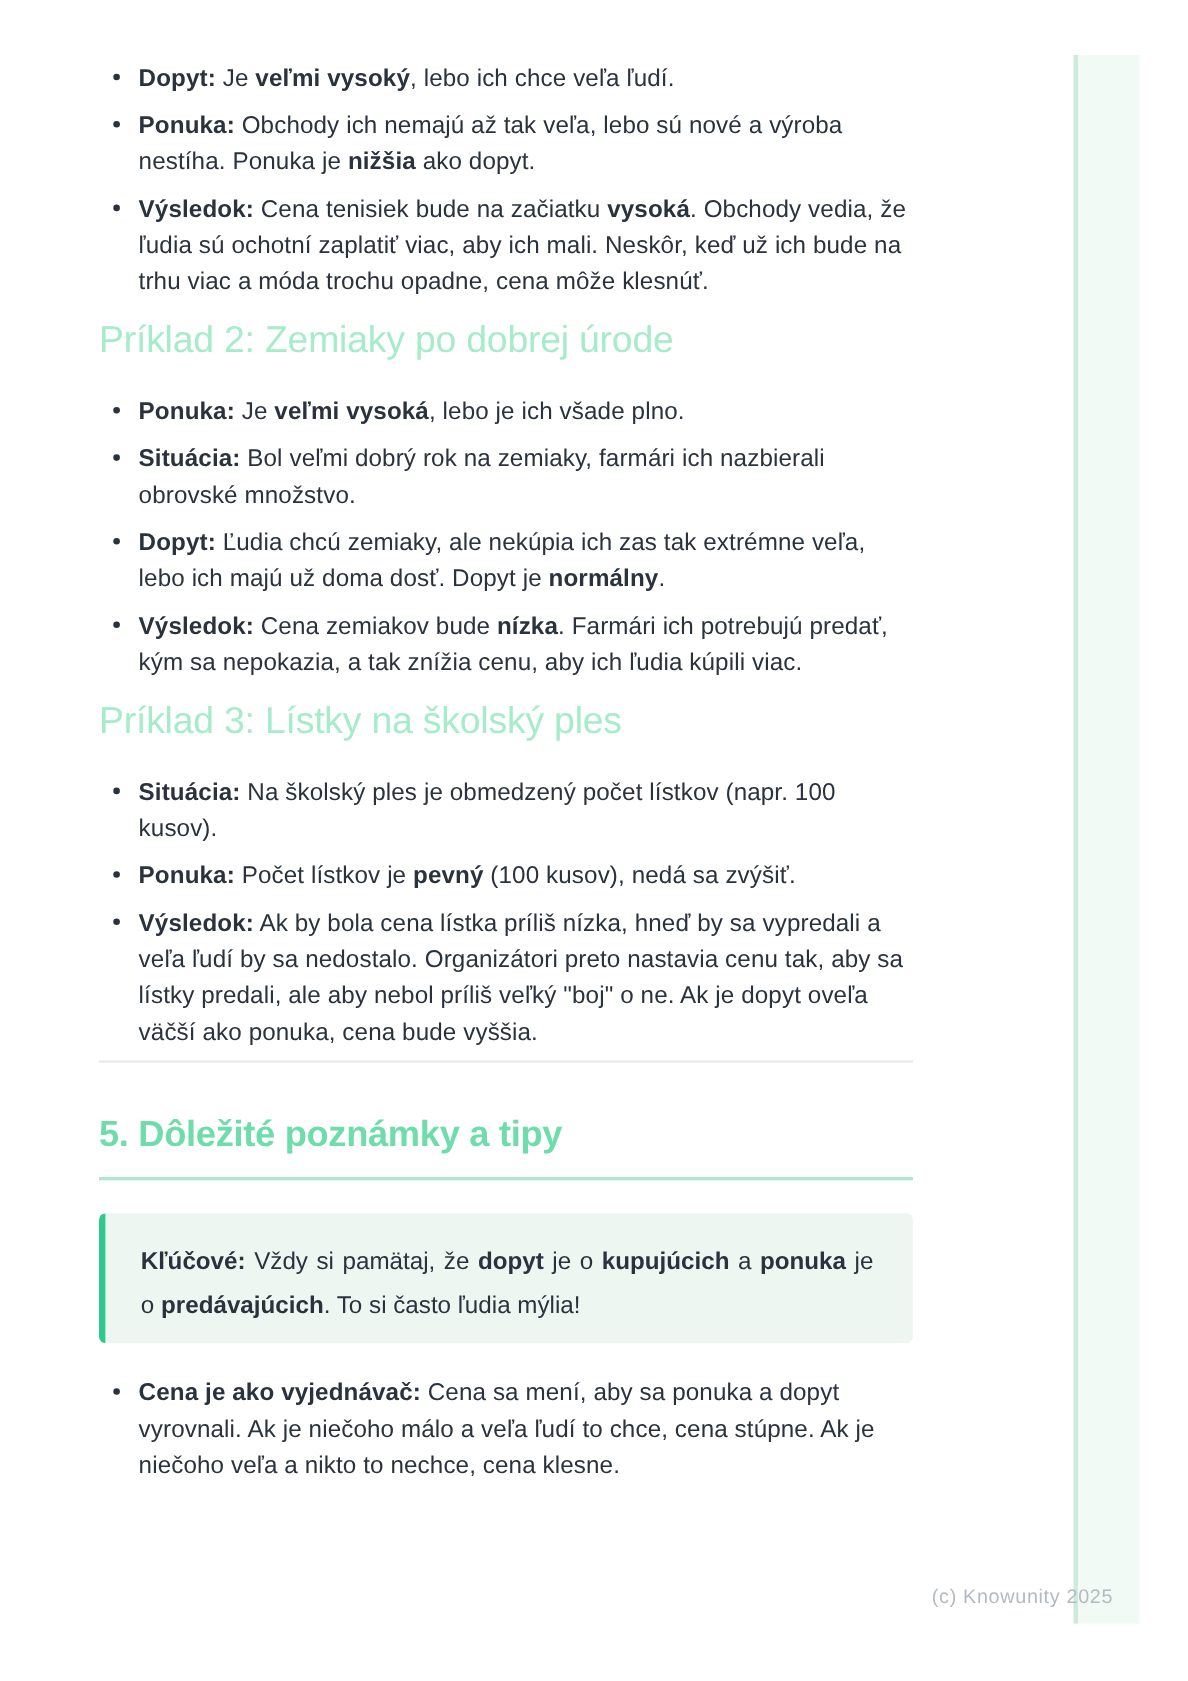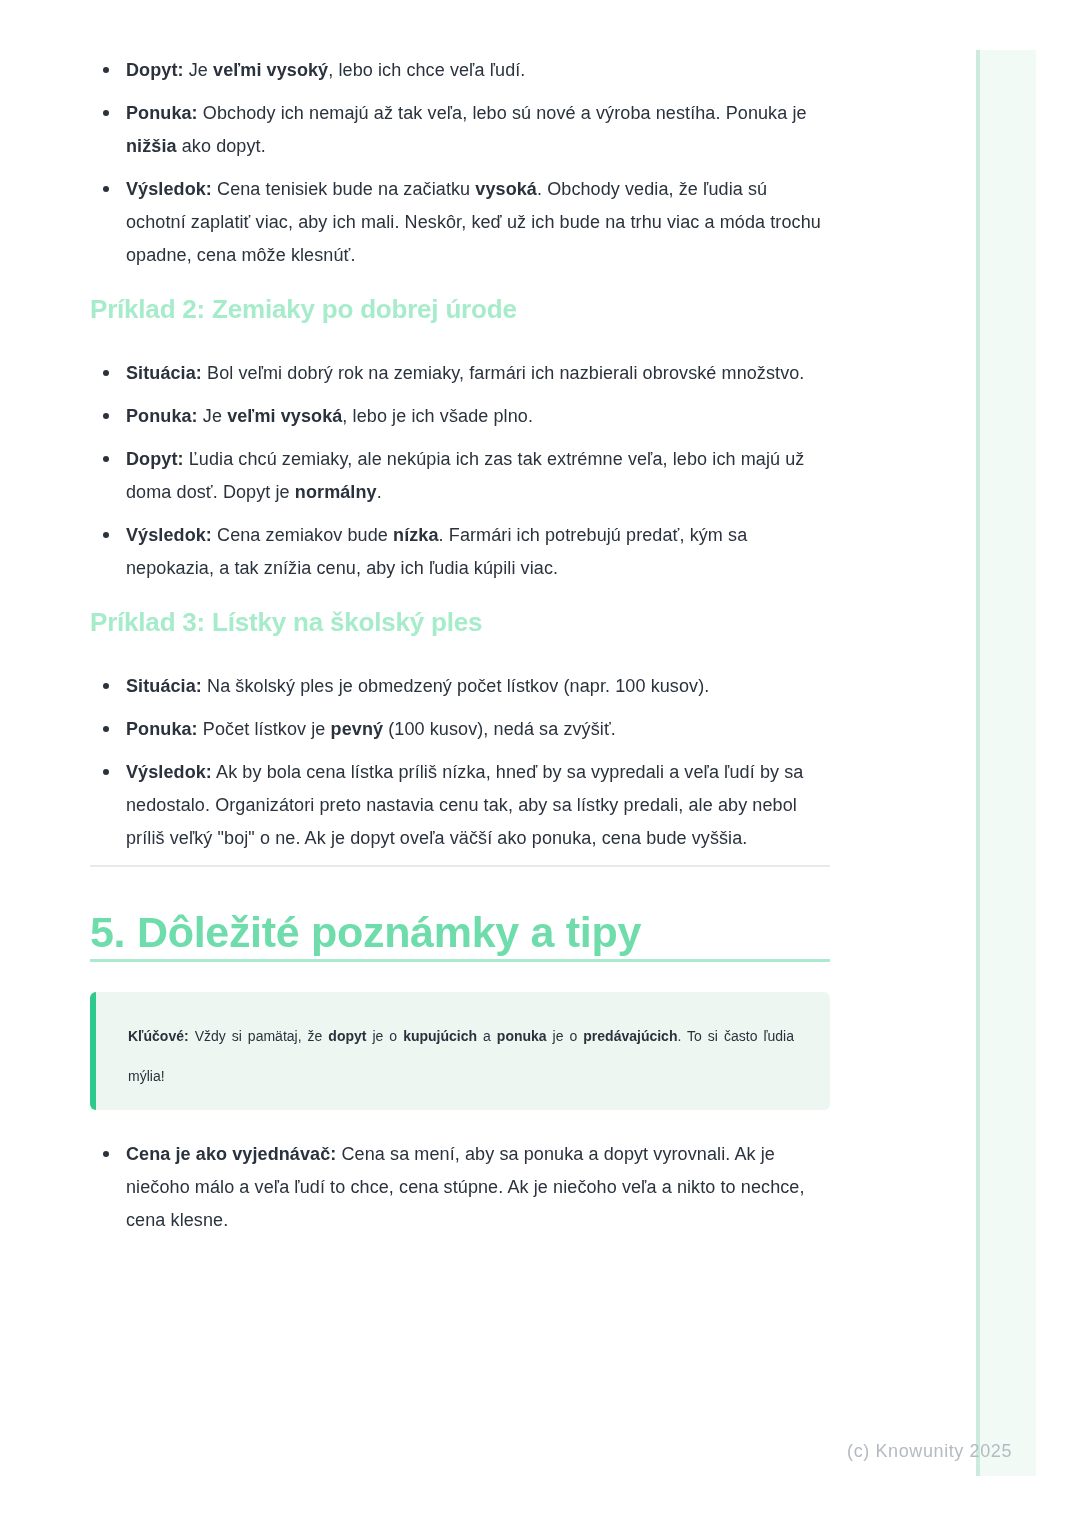--- a/index.html
+++ b/index.html
@@ -39,66 +39,66 @@
     width:740px;
     z-index:2;
   }
   ul.bullets{
     list-style:none;
     margin:0;
     padding:0 0 0 36px;
   }
   ul.bullets li{
     position:relative;
-    font-size:18px;
+    font-size:22px;
     line-height:33px;
     margin:0 0 10px 0;
     letter-spacing:0.1px;
   }
   ul.bullets li::before{
     content:"";
     position:absolute;
     left:-23px;top:13px;
     width:6px;height:6px;
     border-radius:50%;
     background:var(--body-text);
   }
   h2{
-    font-size:26px;
+    font-size:34px;
     line-height:30px;
-    font-weight:700;
+    font-weight:400;
     color:var(--heading-h2);
     letter-spacing:-0.2px;
     margin:22px 0 33px 0;
   }
   h1{
-    font-size:43px;
+    font-size:33px;
     line-height:40px;
     font-weight:700;
     color:var(--heading-h1);
     letter-spacing:-0.3px;
     margin:45px 0 0 0;
-    padding-bottom:7px;
+    padding-bottom:19px;
     border-bottom:3px solid var(--underline);
   }
   .divider{
     height:0;
     border-top:2px solid var(--divider);
     margin:8px 0 0 0;
   }
   aside.callout{
     margin:30px 0 28px 0;
     background:var(--callout-bg);
     border-left:6px solid var(--callout-border);
     border-radius:6px;
     padding:24px 36px 14px 32px;
   }
   aside.callout p{
     margin:0;
-    font-size:14px;
+    font-size:22px;
     line-height:40px;
     text-align:justify;
   }
   strong{font-weight:700;}
   .watermark{
     position:absolute;
     top:1441px;
     right:68px;
     font-size:18px;
     letter-spacing:0.6px;
@@ -113,22 +113,22 @@
 <div class="page">
   <div class="side-strip"></div>
   <main class="content">
       <ul class="bullets">
         <li><strong>Dopyt:</strong><span> Je </span><strong>veľmi vysoký</strong><span>, lebo ich chce veľa ľudí.</span></li>
         <li><strong>Ponuka:</strong><span> Obchody ich nemajú až tak veľa, lebo sú nové a výroba nestíha. Ponuka je </span><strong>nižšia</strong><span> ako dopyt.</span></li>
         <li><strong>Výsledok:</strong><span> Cena tenisiek bude na začiatku </span><strong>vysoká</strong><span>. Obchody vedia, že ľudia sú ochotní zaplatiť viac, aby ich mali. Neskôr, keď už ich bude na trhu viac a móda trochu opadne, cena môže klesnúť.</span></li>
       </ul>
       <h2>Príklad 2: Zemiaky po dobrej úrode</h2>
       <ul class="bullets">
+        <li><strong>Ponuka:</strong><span> Je </span><strong>veľmi vysoká</strong><span>, lebo je ich všade plno.</span></li>
         <li><strong>Situácia:</strong><span> Bol veľmi dobrý rok na zemiaky, farmári ich nazbierali obrovské množstvo.</span></li>
-        <li><strong>Ponuka:</strong><span> Je </span><strong>veľmi vysoká</strong><span>, lebo je ich všade plno.</span></li>
         <li><strong>Dopyt:</strong><span> Ľudia chcú zemiaky, ale nekúpia ich zas tak extrémne veľa, lebo ich majú už doma dosť. Dopyt je </span><strong>normálny</strong><span>.</span></li>
         <li><strong>Výsledok:</strong><span> Cena zemiakov bude </span><strong>nízka</strong><span>. Farmári ich potrebujú predať, kým sa nepokazia, a tak znížia cenu, aby ich ľudia kúpili viac.</span></li>
       </ul>
       <h2>Príklad 3: Lístky na školský ples</h2>
       <ul class="bullets">
         <li><strong>Situácia:</strong><span> Na školský ples je obmedzený počet lístkov (napr. 100 kusov).</span></li>
         <li><strong>Ponuka:</strong><span> Počet lístkov je </span><strong>pevný</strong><span> (100 kusov), nedá sa zvýšiť.</span></li>
         <li><strong>Výsledok:</strong><span> Ak by bola cena lístka príliš nízka, hneď by sa vypredali a veľa ľudí by sa nedostalo. Organizátori preto nastavia cenu tak, aby sa lístky predali, ale aby nebol príliš veľký "boj" o ne. Ak je dopyt oveľa väčší ako ponuka, cena bude vyššia.</span></li>
       </ul>
       <div class="divider"></div>

